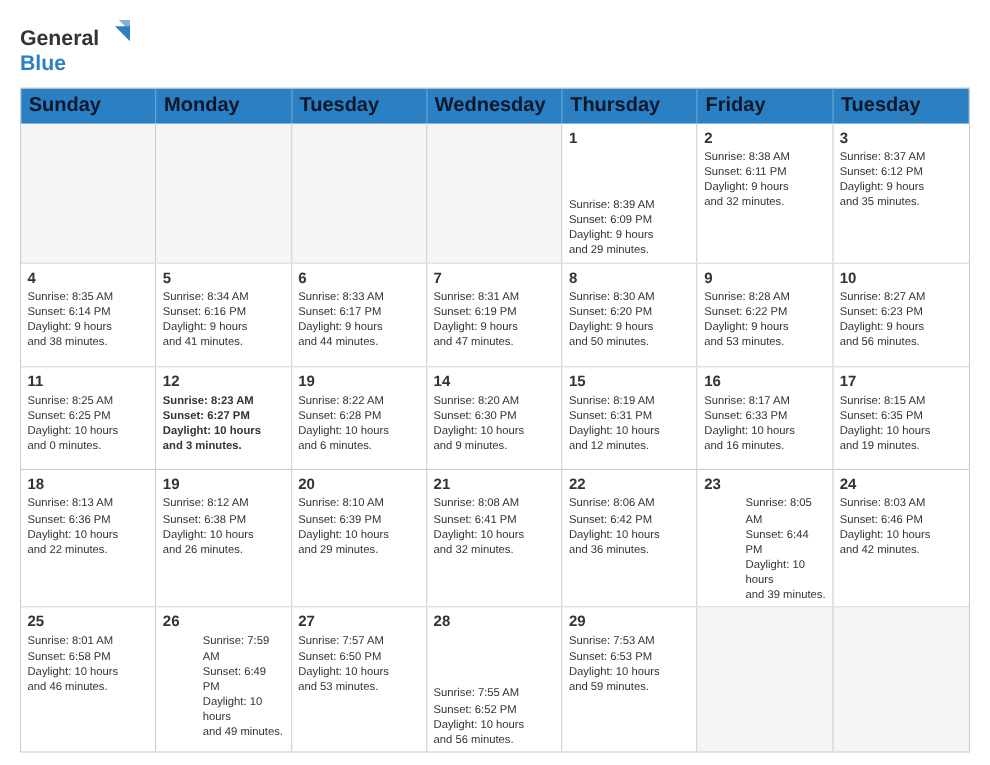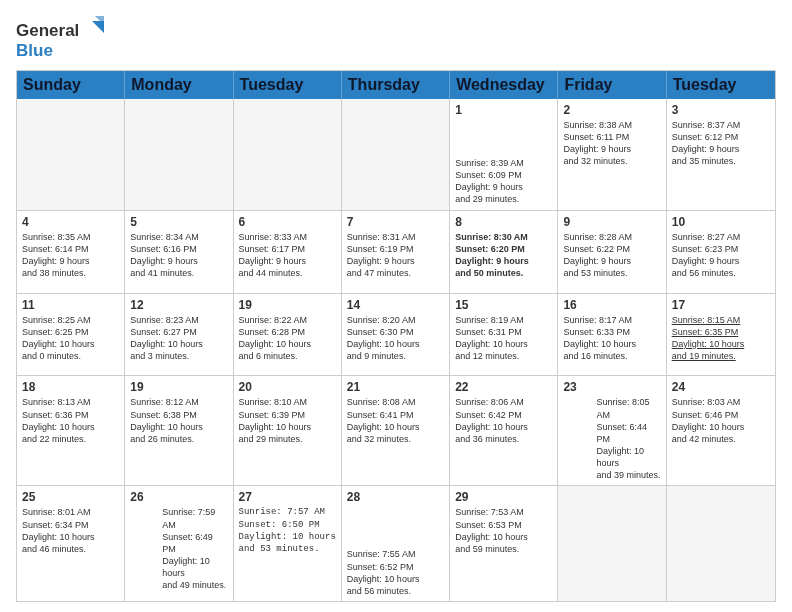--- a/index.html
+++ b/index.html
@@ -121,22 +121,22 @@
       <h1></h1>
       <h2></h2>
     </div>
   </div>
 
   <div class="calendar">
     <div class="cal-header-row">
     <div class="cal-header-cell">Sunday</div>
         <div class="cal-header-cell">Monday</div>
         <div class="cal-header-cell">Tuesday</div>
+        <div class="cal-header-cell">Wednesday</div>
         <div class="cal-header-cell">Thursday</div>
-        <div class="cal-header-cell">Wednesday</div>
         <div class="cal-header-cell">Friday</div>
         <div class="cal-header-cell">Tuesday</div>
       </div>
     <div class="cal-body">
     <div class="cal-week">
           <div class="cal-cell empty"></div>
           <div class="cal-cell empty"></div>
           <div class="cal-cell empty"></div>
           <div class="cal-cell empty"></div>
           <div class="cal-cell">
@@ -185,21 +185,21 @@
           </div>
           <div class="cal-cell">
             <div class="day-number">7</div>
             <div class="day-info" style="white-space: pre-line;">Sunrise: 8:31 AM
 Sunset: 6:19 PM
 Daylight: 9 hours
 and 47 minutes.</div>
           </div>
           <div class="cal-cell">
             <div class="day-number">8</div>
-            <div class="day-info" style="white-space: pre-line; font-weight: bold;">Sunrise: 8:30 AM
+            <div class="day-info" style="white-space: pre-line;">Sunrise: 8:30 AM
 Sunset: 6:20 PM
 Daylight: 9 hours
 and 50 minutes.</div>
           </div>
           <div class="cal-cell">
             <div class="day-number">9</div>
             <div class="day-info" style="white-space: pre-line;">Sunrise: 8:28 AM
 Sunset: 6:22 PM
 Daylight: 9 hours
 and 53 minutes.</div>
@@ -215,21 +215,21 @@
         <div class="cal-week">
           <div class="cal-cell">
             <div class="day-number">11</div>
             <div class="day-info" style="white-space: pre-line;">Sunrise: 8:25 AM
 Sunset: 6:25 PM
 Daylight: 10 hours
 and 0 minutes.</div>
           </div>
           <div class="cal-cell">
             <div class="day-number">12</div>
-            <div class="day-info" style="white-space: pre-line;">Sunrise: 8:23 AM
+            <div class="day-info" style="white-space: pre-line; font-weight: bold;">Sunrise: 8:23 AM
 Sunset: 6:27 PM
 Daylight: 10 hours
 and 3 minutes.</div>
           </div>
           <div class="cal-cell">
             <div class="day-number">19</div>
             <div class="day-info" style="white-space: pre-line;">Sunrise: 8:22 AM
 Sunset: 6:28 PM
 Daylight: 10 hours
 and 6 minutes.</div>
@@ -250,21 +250,21 @@
           </div>
           <div class="cal-cell">
             <div class="day-number">16</div>
             <div class="day-info" style="white-space: pre-line;">Sunrise: 8:17 AM
 Sunset: 6:33 PM
 Daylight: 10 hours
 and 16 minutes.</div>
           </div>
           <div class="cal-cell">
             <div class="day-number">17</div>
-            <div class="day-info" style="white-space: pre-line; text-decoration: underline;">Sunrise: 8:15 AM
+            <div class="day-info" style="white-space: pre-line;">Sunrise: 8:15 AM
 Sunset: 6:35 PM
 Daylight: 10 hours
 and 19 minutes.</div>
           </div>
         </div>
         <div class="cal-week">
           <div class="cal-cell">
             <div class="day-number">18</div>
             <div class="day-info" style="white-space: pre-line;">Sunrise: 8:13 AM
 Sunset: 6:36 PM
@@ -311,34 +311,34 @@
             <div class="day-info" style="white-space: pre-line;">Sunrise: 8:03 AM
 Sunset: 6:46 PM
 Daylight: 10 hours
 and 42 minutes.</div>
           </div>
         </div>
         <div class="cal-week">
           <div class="cal-cell">
             <div class="day-number">25</div>
             <div class="day-info" style="white-space: pre-line;">Sunrise: 8:01 AM
-Sunset: 6:34 PM
+Sunset: 6:58 PM
 Daylight: 10 hours
 and 46 minutes.</div>
           </div>
           <div class="cal-cell">
             <div class="day-number">26</div>
             <div class="day-info" style="white-space: pre-line; margin-left: 32px;">Sunrise: 7:59 AM
 Sunset: 6:49 PM
 Daylight: 10 hours
 and 49 minutes.</div>
           </div>
           <div class="cal-cell">
             <div class="day-number">27</div>
-            <div class="day-info" style="white-space: pre-line; font-family: Liberation Mono, monospace;">Sunrise: 7:57 AM
+            <div class="day-info" style="white-space: pre-line;">Sunrise: 7:57 AM
 Sunset: 6:50 PM
 Daylight: 10 hours
 and 53 minutes.</div>
           </div>
           <div class="cal-cell">
             <div class="day-number">28</div>
             <div class="day-info" style="white-space: pre-line; margin-top: 44px;">Sunrise: 7:55 AM
 Sunset: 6:52 PM
 Daylight: 10 hours
 and 56 minutes.</div>

